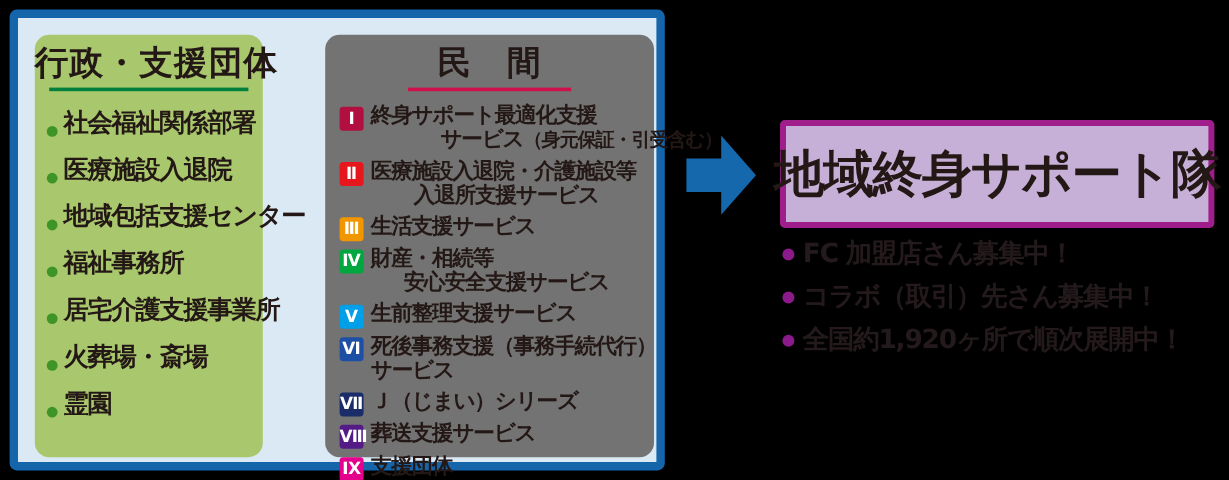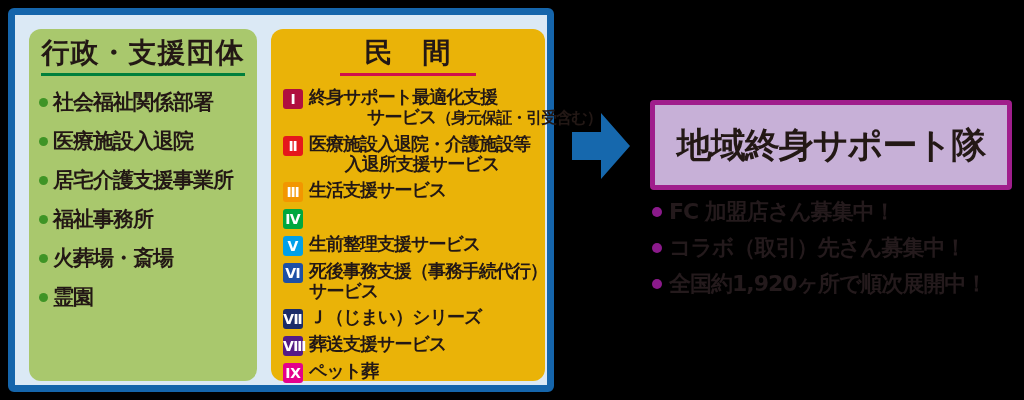--- a/index.html
+++ b/index.html
@@ -11,33 +11,33 @@
   }
   .txt{color:#231815;font-weight:bold;}
 
   
   .source-box{
     position:absolute;left:8px;top:8px;width:546px;height:384px;
     background:#dbe9f5;border:7px solid #1565ab;border-radius:6px;
     box-sizing:border-box;
   }
   .panel{position:absolute;top:14px;border-radius:12px;box-sizing:border-box;}
-  .gov-panel{left:14px;width:228px;height:352px;background:#a9c86d;padding:6px 0 0 0;}
-  .private-panel{left:256px;width:274px;height:352px;background:#eab308;padding:6px 0 0 0;}
+  .gov-panel{left:14px;width:190px;height:352px;background:#a9c86d;padding:6px 0 0 0;}
+  .private-panel{left:256px;width:274px;height:352px;background:#737373;padding:6px 0 0 0;}
 
   .panel-title{
     text-align:center;font-size:28px;line-height:36px;letter-spacing:1px;
     color:#231815;font-weight:bold;white-space:nowrap;
   }
   .gov-underline{height:0;border-bottom:3px solid #00803c;margin:2px 12px 0 12px;}
   .private-underline{height:0;border-bottom:3px solid #d0104c;margin:2px auto 0 auto;width:136px;}
 
   
   .gov-list{padding:14px 4px 0 10px;}
-  .gov-item{display:flex;align-items:flex-start;margin-bottom:15px;}
+  .gov-item{display:flex;align-items:flex-end;margin-bottom:15px;}
   .gov-dot{
     width:9px;height:9px;border-radius:50%;background:#3f9426;
     margin:8px 5px 0 0;flex-shrink:0;
   }
   .gov-label{font-size:21px;line-height:24px;letter-spacing:-1px;white-space:nowrap;}
 
   
   .svc-list{padding:12px 6px 0 12px;}
   .svc-row{display:flex;align-items:flex-start;margin-bottom:6px;}
   .badge{
@@ -52,21 +52,21 @@
 
   
   .flow-arrow{position:absolute;left:570px;top:110px;width:62px;height:72px;}
 
   
   .result-box{
     position:absolute;left:650px;top:100px;width:362px;height:90px;
     background:#c7b0d7;border:5px solid #a01e8c;border-radius:4px;
     box-sizing:border-box;display:flex;align-items:center;justify-content:center;
   }
-  .result-title{font-size:35px;letter-spacing:-1px;white-space:nowrap;}
+  .result-title{font-size:42px;letter-spacing:-1px;white-space:nowrap;}
   .result-bullets{position:absolute;left:652px;top:200px;}
   .result-bullet{display:flex;align-items:center;margin-bottom:13px;}
   .res-dot{
     width:10px;height:10px;border-radius:50%;background:#8b1a8b;
     margin-right:7px;flex-shrink:0;
   }
   .res-label{font-size:22px;line-height:23px;letter-spacing:-1px;color:#241a1c;font-weight:bold;white-space:nowrap;}
 </style>
 </head>
 <body>
@@ -80,25 +80,29 @@
       <div class="gov-item">
         <span class="gov-dot"></span>
         <span class="gov-label txt">社会福祉関係部署</span>
       </div>
       <div class="gov-item">
         <span class="gov-dot"></span>
         <span class="gov-label txt">医療施設入退院</span>
       </div>
       <div class="gov-item">
         <span class="gov-dot"></span>
+        <span class="gov-label txt">地域包括支援センター</span>
+      </div>
+      <div class="gov-item">
+        <span class="gov-dot"></span>
+        <span class="gov-label txt">福祉事務所</span>
+      </div>
+      <div class="gov-item">
+        <span class="gov-dot"></span>
         <span class="gov-label txt">居宅介護支援事業所</span>
-      </div>
-      <div class="gov-item">
-        <span class="gov-dot"></span>
-        <span class="gov-label txt">福祉事務所</span>
       </div>
       <div class="gov-item">
         <span class="gov-dot"></span>
         <span class="gov-label txt">火葬場・斎場</span>
       </div>
       <div class="gov-item">
         <span class="gov-dot"></span>
         <span class="gov-label txt">霊園</span>
       </div>
     </div>
@@ -125,20 +129,24 @@
         </div>
       </div>
 
       <div class="svc-row">
         <span class="badge" style="background: rgb(242, 150, 0);">Ⅲ</span>
         <div class="svc-text txt">生活支援サービス</div>
       </div>
 
       <div class="svc-row">
         <span class="badge" style="background: rgb(0, 167, 63);">Ⅳ</span>
+        <div class="svc-text txt">
+          <div>財産・相続等</div>
+          <div class="l2-right">安心安全支援サービス</div>
+        </div>
       </div>
 
       <div class="svc-row">
         <span class="badge" style="background: rgb(0, 160, 233);">Ⅴ</span>
         <div class="svc-text txt">生前整理支援サービス</div>
       </div>
 
       <div class="svc-row">
         <span class="badge" style="background: rgb(29, 80, 165);">Ⅵ</span>
         <div class="svc-text txt">
@@ -152,21 +160,21 @@
         <div class="svc-text txt">Ｊ（じまい）シリーズ</div>
       </div>
 
       <div class="svc-row">
         <span class="badge" style="background: rgb(84, 27, 134);">Ⅷ</span>
         <div class="svc-text txt">葬送支援サービス</div>
       </div>
 
       <div class="svc-row">
         <span class="badge" style="background: rgb(228, 0, 140);">Ⅸ</span>
-        <div class="svc-text txt">ペット葬</div>
+        <div class="svc-text txt">支援団体</div>
       </div>
 
     </div>
   </div>
 </div>
 
 <svg class="flow-arrow" viewBox="0 0 62 72">
   <polygon points="2,22 31,22 31,3 60,36 31,69 31,50 2,50" fill="#1668ad"></polygon>
 </svg>
 

